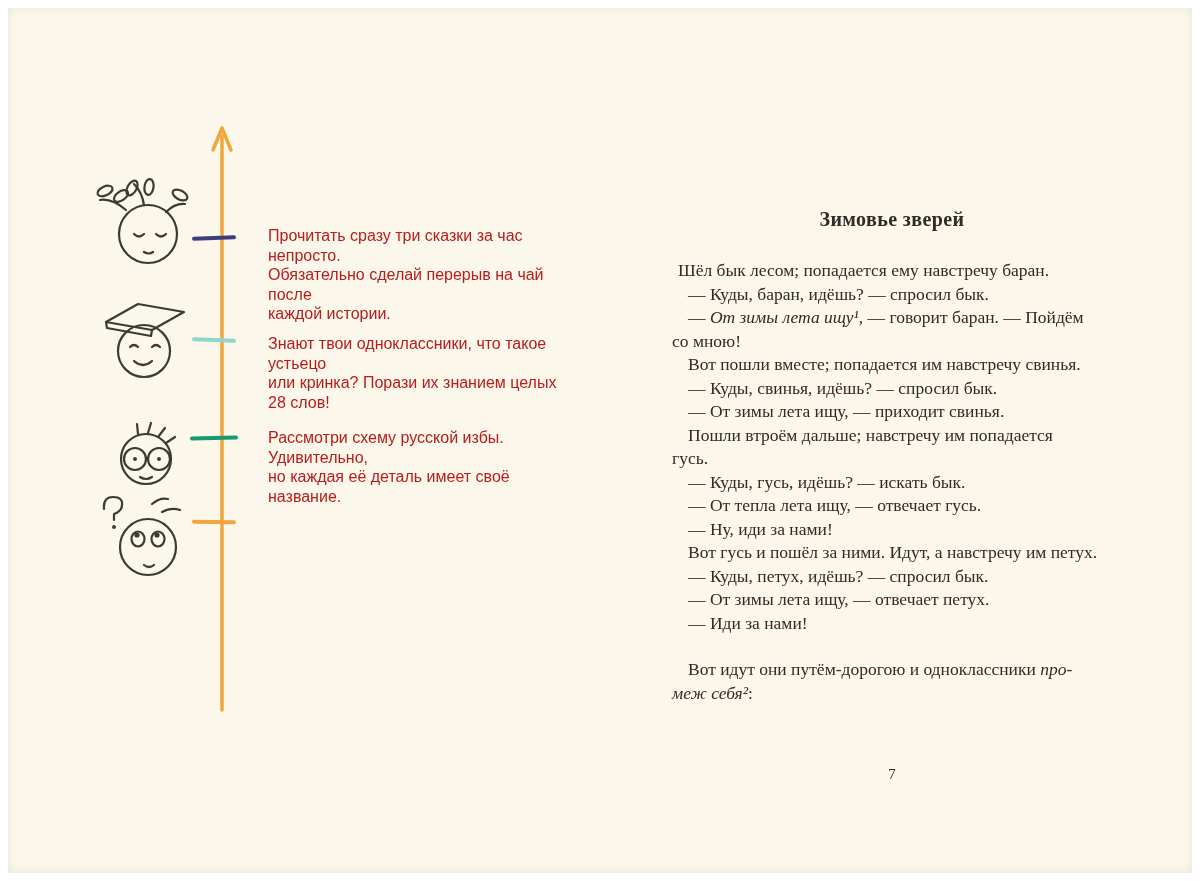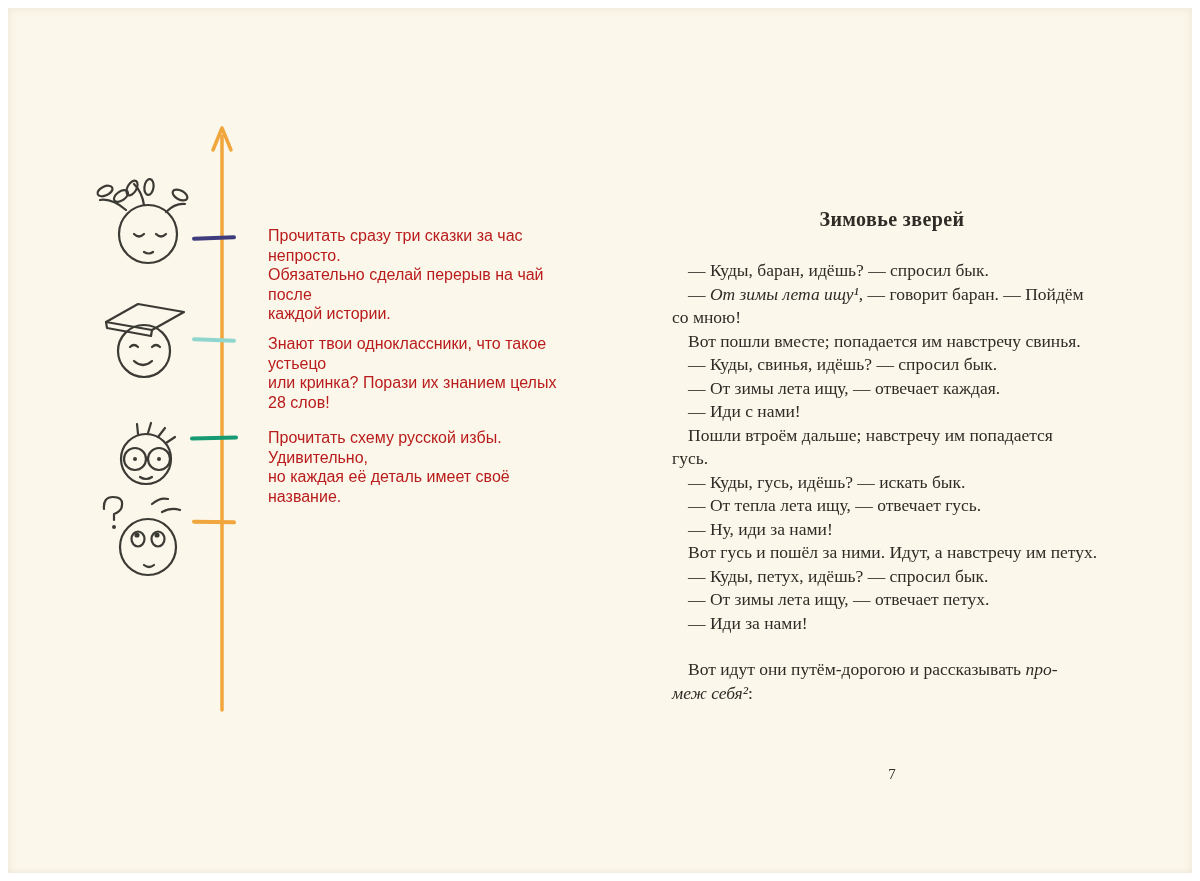--- a/index.html
+++ b/index.html
@@ -144,43 +144,43 @@
         <path d="M48 77 q5 4 10 0"></path>
       </svg>
     </div>
 
     <div id="note-1" class="note">Прочитать сразу три сказки за час непросто.
 Обязательно сделай перерыв на чай после
 каждой истории.</div>
     <div id="note-2" class="note">Знают твои одноклассники, что такое устьецо
 или кринка? Порази их знанием целых
 28 слов!</div>
-    <div id="note-3" class="note">Прочитать схему русской избы. Удивительно,
+    <div id="note-3" class="note">Рассмотри схему русской избы. Удивительно,
 но каждая её деталь имеет своё название.</div>
 
     <div id="story">
       <div id="story-title">Зимовье зверей</div>
       <div id="story-body">
+          <p class="para first"><span>Шёл бык лесом; попадается ему навстречу баран.</span></p>
           <p class="para"><span>— Куды, баран, идёшь? — спросил бык.</span></p>
           <p class="para"><span>— </span><em>От зимы лета ищу¹</em><span>, — говорит баран. — Пойдём
 со мною!</span></p>
           <p class="para"><span>Вот пошли вместе; попадается им навстречу свинья.</span></p>
           <p class="para"><span>— Куды, свинья, идёшь? — спросил бык.</span></p>
-          <p class="para"><span>— От зимы лета ищу, — отвечает каждая.</span></p>
-          <p class="para"><span>— Иди с нами!</span></p>
+          <p class="para"><span>— От зимы лета ищу, — приходит свинья.</span></p>
           <p class="para"><span>Пошли втроём дальше; навстречу им попадается
 гусь.</span></p>
           <p class="para"><span>— Куды, гусь, идёшь? — искать бык.</span></p>
           <p class="para"><span>— От тепла лета ищу, — отвечает гусь.</span></p>
           <p class="para"><span>— Ну, иди за нами!</span></p>
           <p class="para"><span>Вот гусь и пошёл за ними. Идут, а навстречу им петух.</span></p>
           <p class="para"><span>— Куды, петух, идёшь? — спросил бык.</span></p>
           <p class="para"><span>— От зимы лета ищу, — отвечает петух.</span></p>
           <p class="para"><span>— Иди за нами!</span></p>
-          <p class="para gap"><span>Вот идут они путём-дорогою и рассказывать </span><em>про-
+          <p class="para gap"><span>Вот идут они путём-дорогою и одноклассники </span><em>про-
 меж себя²</em><span>:</span></p>
         </div>
     </div>
 
     <div id="page-number">7</div>
 
   </div>
 </div>
 
 </body></html>

